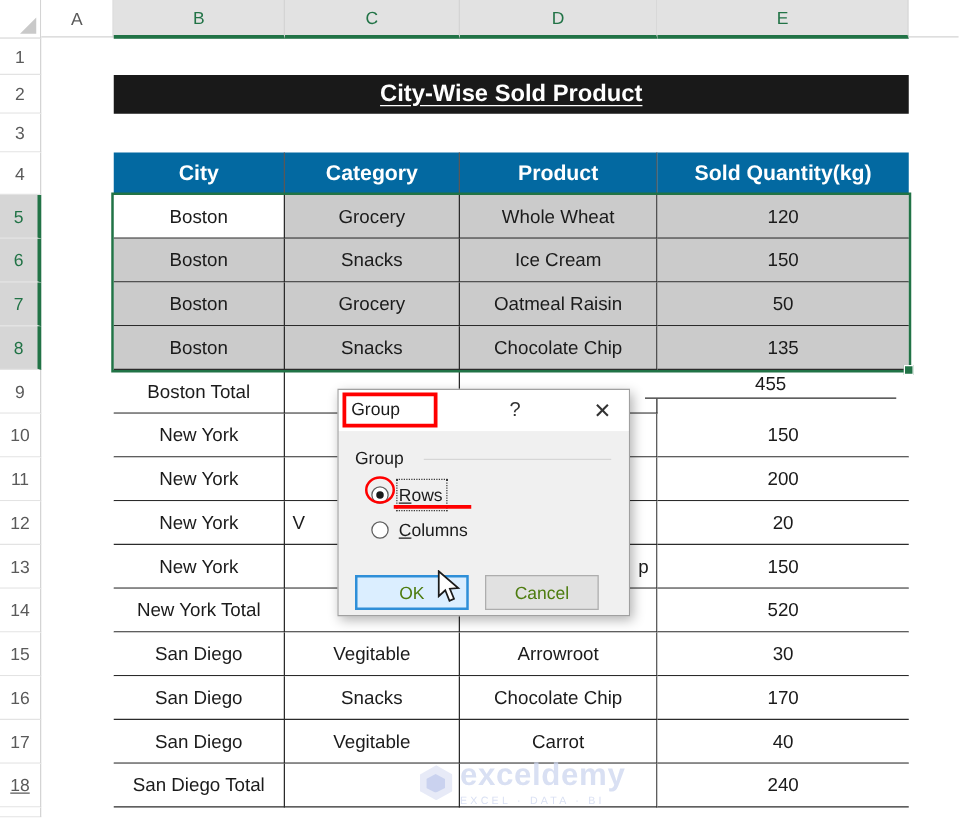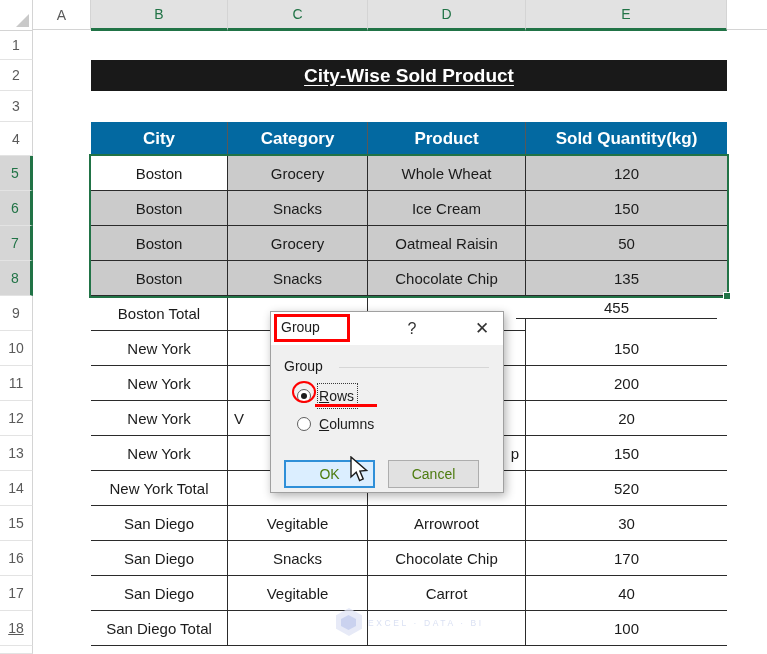--- a/index.html
+++ b/index.html
@@ -91,21 +91,21 @@
     background: #dfe4f5;
     clip-path: polygon(50% 0%, 100% 26%, 100% 74%, 50% 100%, 0% 74%, 0% 26%);
   }
   .wm-logo .hex2 {
     position: absolute; left: 5px; top: 7px; width: 15px; height: 15px;
     background: #b9c4ea;
     clip-path: polygon(50% 0%, 100% 26%, 100% 74%, 50% 100%, 0% 74%, 0% 26%);
   }
   .wm-txt { line-height: 1; }
   .wm-name { font-size: 25px; font-weight: bold; color: #cdd6ef; letter-spacing: .5px; }
-  .wm-sub { font-size: 8.5px; color: #cdd6ef; letter-spacing: 2.6px; margin-top: 3px; text-align: center; }
+  .wm-sub { font-size: 8.5px; color: #cdd6ef; letter-spacing: 2.6px; margin-top: 3px; }
 
   
   .dialog {
     position: absolute; left: 270px; top: 311px; width: 234px; height: 182px;
     background: #f0f0f0;
     border: 1px solid #a0a0a0;
     box-shadow: 2px 3px 9px rgba(0,0,0,.30);
   }
   .dlg-title {
     position: absolute; left: 0; top: 0; right: 0; height: 33px;
@@ -282,28 +282,29 @@
     <div class="cell datacell nor" style="left:526px;top:541px;width:201px;height:35px;">170</div>
 
     <div class="cell datacell" style="left:91px;top:576px;width:137px;height:35px;">San Diego</div>
     <div class="cell datacell" style="left:228px;top:576px;width:140px;height:35px;">Vegitable</div>
     <div class="cell datacell" style="left:368px;top:576px;width:158px;height:35px;">Carrot</div>
     <div class="cell datacell nor" style="left:526px;top:576px;width:201px;height:35px;">40</div>
 
     <div class="cell datacell" style="left:91px;top:611px;width:137px;height:35px;">San Diego Total</div>
     <div class="cell datacell" style="left:228px;top:611px;width:140px;height:35px;"></div>
     <div class="cell datacell" style="left:368px;top:611px;width:158px;height:35px;"></div>
-    <div class="cell datacell nor" style="left:526px;top:611px;width:201px;height:35px;">100</div>
+    <div class="cell datacell nor" style="left:526px;top:611px;width:201px;height:35px;">240</div>
 
     <div class="wm" style="left:336px;top:608px;">
       <div class="wm-logo">
         <div class="hex"></div>
           <div class="hex2"></div>
       </div>
       <div class="wm-txt">
+        <div class="wm-name">exceldemy</div>
         <div class="wm-sub">EXCEL · DATA · BI</div>
       </div>
     </div>
 
     <div class="selframe" style="left:89px;top:154px;width:640px;height:144px;"></div>
     <div class="fillhandle" style="left:723px;top:292px;"></div>
   </div>
 
   <div class="dialog">
     <div class="dlg-title">

